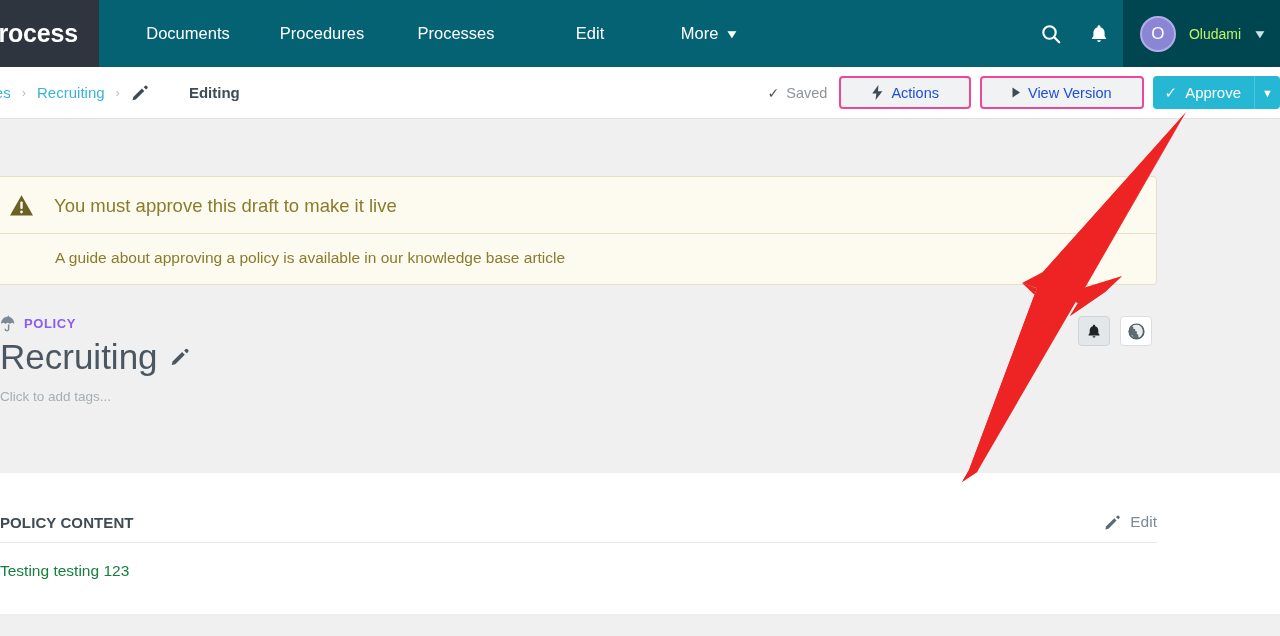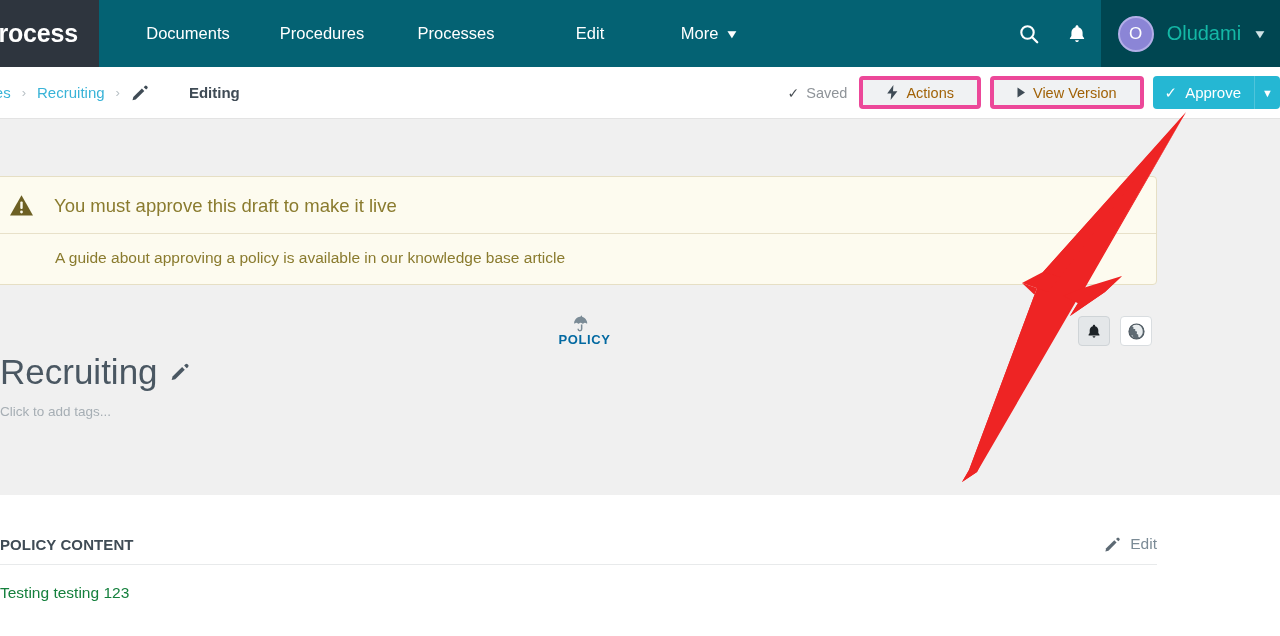--- a/index.html
+++ b/index.html
@@ -84,22 +84,22 @@
     width: 36px; height: 36px;
     border-radius: 50%;
     background: #8b85d6;
     border: 2px solid #b3aee8;
     color: #ffffff;
     font-size: 17px;
     display: flex; align-items: center; justify-content: center;
     flex: 0 0 36px;
   }
   .user-name {
-    color: #14b8a6;
-    font-size: 20px;
+    color: #bef264;
+    font-size: 14px;
     margin-left: 13px;
     white-space: nowrap;
   }
   .user-caret {
     color: #cfe2e5;
     font-size: 12px;
     margin-left: 13px;
     transform: scaleX(1.25);
   }
 
@@ -134,26 +134,26 @@
   .saved-label {
     color: #8f9499;
     font-size: 14.5px;
     display: flex; align-items: center;
     margin-right: 12px;
     white-space: nowrap;
   }
   .saved-label .check { margin-right: 7px; color: #4a5056; font-size: 14px; }
   .tb-btn {
     background: #f0f2f3;
-    border: 4px solid #ec4899;
+    border: 2px solid #ec4899;
     border-radius: 4px;
     height: 33px;
-    padding: 0 23px;
-    display: flex; align-items: center;
-    color: #a16207;
+    padding: 0 30px;
+    display: flex; align-items: center;
+    color: #1d4ed8;
     font-size: 14.5px;
     margin-right: 9px;
     cursor: pointer;
     white-space: nowrap;
   }
   .tb-btn .ico { margin-right: 7px; display: flex; align-items: center; }
   .approve-group { display: flex; align-items: stretch; margin-right: 0; }
   .btn-approve {
     background: #25b7d3;
     border: none;
@@ -214,25 +214,24 @@
   }
   .alert-body b { font-weight: normal; }
 
   
   .policy-head {
     position: absolute; left: 0; top: 195px;
     width: 1169px;
   }
   .policy-kicker {
     display: flex; align-items: center;
-    color: #0369a1;
+    color: #8b5cf6;
     font-size: 13px;
     font-weight: bold;
     letter-spacing: 0.6px;
-    flex-direction: column;
   }
   .policy-kicker .umbrella { margin-right: 7px; display: flex; }
   .policy-title-row {
     display: flex; align-items: center;
     margin-top: 6px;
   }
   .policy-title {
     color: #4a5762;
     font-size: 35px;
     font-weight: normal;
@@ -257,21 +256,21 @@
     border-radius: 4px;
     background: #ffffff;
     display: flex; align-items: center; justify-content: center;
     cursor: pointer;
     margin-left: 10px;
   }
   .icon-btn.pressed { background: #e4e7e9; border-color: #cfd4d7; }
 
   
   .content {
-    position: absolute; top: 495px; left: 0;
+    position: absolute; top: 473px; left: 0;
     width: 1280px; height: 141px;
     background: #ffffff;
   }
   .content-inner { position: relative; width: 1157px; margin-left: 0; }
   .section-head {
     display: flex; align-items: flex-end;
     padding-top: 40px;
     border-bottom: 1px solid #e8eaeb;
     padding-bottom: 11px;
   }

